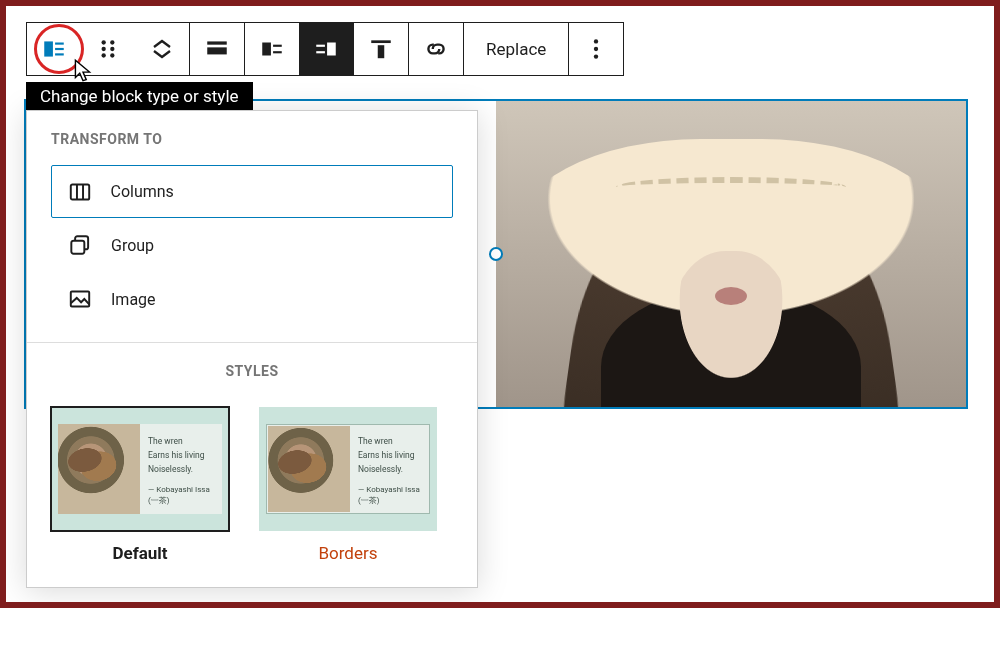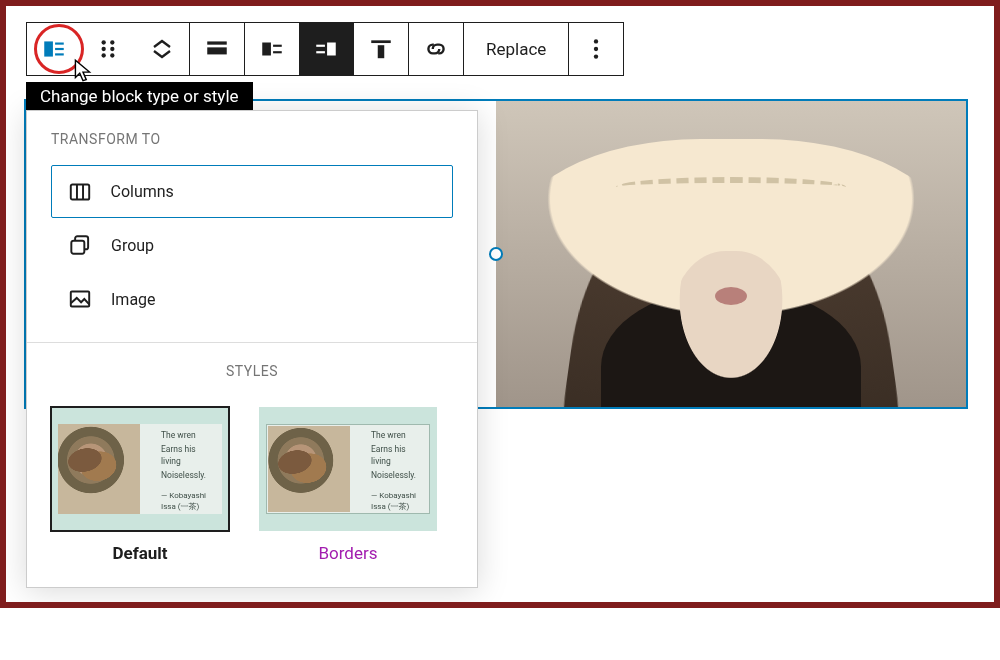--- a/index.html
+++ b/index.html
@@ -99,20 +99,21 @@
   }
   .flyout-section {
     padding: 20px 24px 16px;
   }
   .flyout-heading {
     text-transform: uppercase;
     color: #757575;
     font-size: 14px;
     letter-spacing: .5px;
     margin-bottom: 18px;
+    font-weight: bold;
   }
   .transform-item {
     display: flex;
     align-items: center;
     gap: 18px;
     padding: 14px 16px;
     font-size: 16px;
     border-radius: 2px;
   }
   .transform-item.selected {
@@ -162,32 +163,32 @@
     background: radial-gradient(ellipse at 30% 35%, #7b5a3e 0 28%, transparent 29%),
                 radial-gradient(ellipse at 50% 55%, #a17a4f 0 42%, transparent 43%);
     border-radius: 50% 60% 70% 40%;
     transform: rotate(-12deg);
   }
   .thumb-txt {
     flex:1;
     font-size: 8.5px;
     line-height: 1.4;
     color: #3f4f48;
-    padding: 8px 6px 4px 21px;
+    padding: 8px 6px 4px 8px;
     display:flex;
     flex-direction:column;
     justify-content:center;
     gap:2px;
   }
   .thumb-txt .attr { margin-top:6px; font-size:8px; }
   .style-label {
     text-align:center;
     font-size: 17px;
     padding-top: 12px;
-    color:#a21caf;
+    color:#c2410c;
   }
   .style-label.bold { font-weight:700; color:#1e1e1e; }
 
   
   .media-block {
     position: absolute;
     top: 93px;
     left: 18px;
     width: 944px;
     height: 310px;

